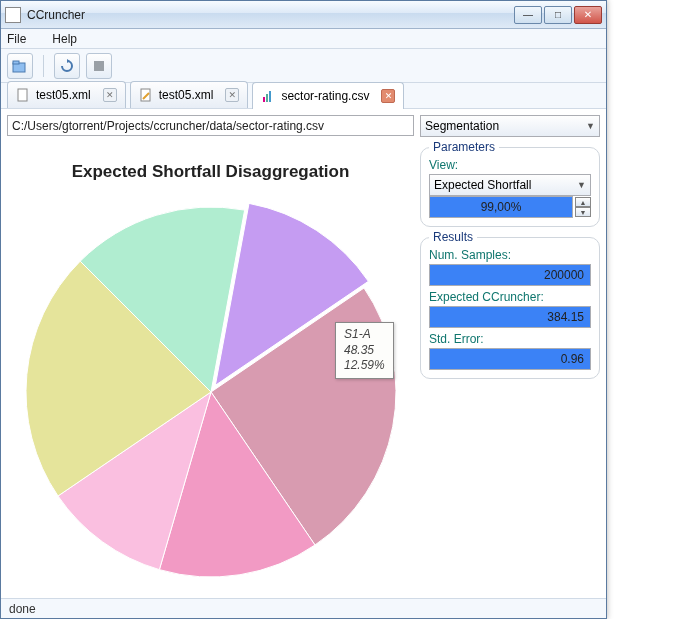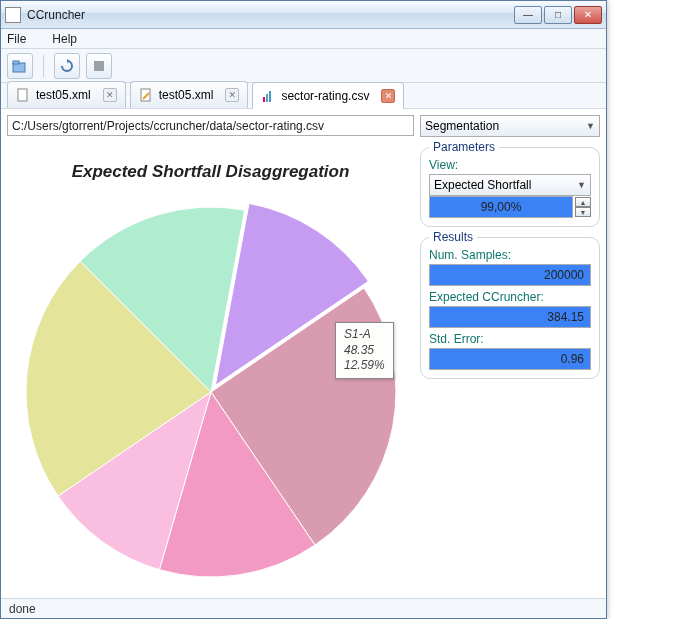--- a/index.html
+++ b/index.html
@@ -19,21 +19,21 @@
   .tabbar { height:26px; background:#f4f8fd; border-bottom:1px solid #d0dae6; display:flex; align-items:flex-end; padding:0 6px;}
   .tab { display:flex; align-items:flex-end; gap:6px; padding:6px 8px; border:1px solid #b8c6d6; border-bottom:none; border-top-left-radius:4px; border-top-right-radius:4px; background:linear-gradient(to bottom,#fdfdfe,#e8eef6); margin-right:4px; cursor:default;}
   .tab.active { background:#fff; position:relative; top:1px;}
   .tab .close-x { width:14px; height:14px; border:1px solid #b0bcc9; border-radius:2px; background:#eef2f7; display:flex; align-items:center; justify-content:center; font-size:9px; color:#777; margin-left:6px;}
   .tab.active .close-x { background:#e28b6f; border-color:#c06a52; color:#fff;}
   .tab-icon { width:14px; height:14px; }
   .client { flex:1; display:flex; padding:6px; gap:6px; background:#fff; overflow:hidden;}
   .left-pane { flex:1; display:flex; flex-direction:column; gap:16px;}
   .path-input { width:100%; height:22px; border:1px solid #abadb3; padding:2px 4px; background:#fff; color:#222;}
   .chart-area { flex:1; border:none; position:relative; background:#fff;}
-  .chart-title { text-align:center; font-weight:bold; font-size:17px; color:#222; padding:10px 0 6px;font-style:italic;}
+  .chart-title { text-align:center; font-weight:bold; font-size:17px; color:#222; padding:10px 0 6px;}
   .tooltip { position:absolute; left:328px; top:170px; border:1px solid #888; background:#fdfdfb; padding:4px 8px; font-size:11px; color:#444; box-shadow:1px 1px 3px rgba(0,0,0,0.2); line-height:1.3;font-style:italic;}
   .right-pane { width:180px; display:flex; flex-direction:column; gap:4px;}
   .combo { height:22px; border:1px solid #abadb3; display:flex; align-items:center; padding:0 4px; background:linear-gradient(to bottom,#fefefe,#e8eef6); justify-content:space-between; cursor:default;}
   .combo .arrow { font-size:9px; color:#555;}
   .group { border:1px solid #d0d6dd; border-radius:10px; padding:6px 8px 8px; background:#fff; position:relative; margin-top:6px;}
   .group > .legend { position:absolute; top:-8px; left:8px; background:#fff; padding:0 4px; color:#1a3a7a;}
   .label { color:#0f766e; margin-top:4px; margin-bottom:2px;}
   .field-row { display:flex; align-items:center; gap:2px;}
   .readonly-field { flex:1; height:22px; border:1px solid #abadb3; background:#3b82f6; display:flex; align-items:center; justify-content:flex-end; padding:0 6px; color:#222;}
   .spinner { width:16px; display:flex; flex-direction:column;}

